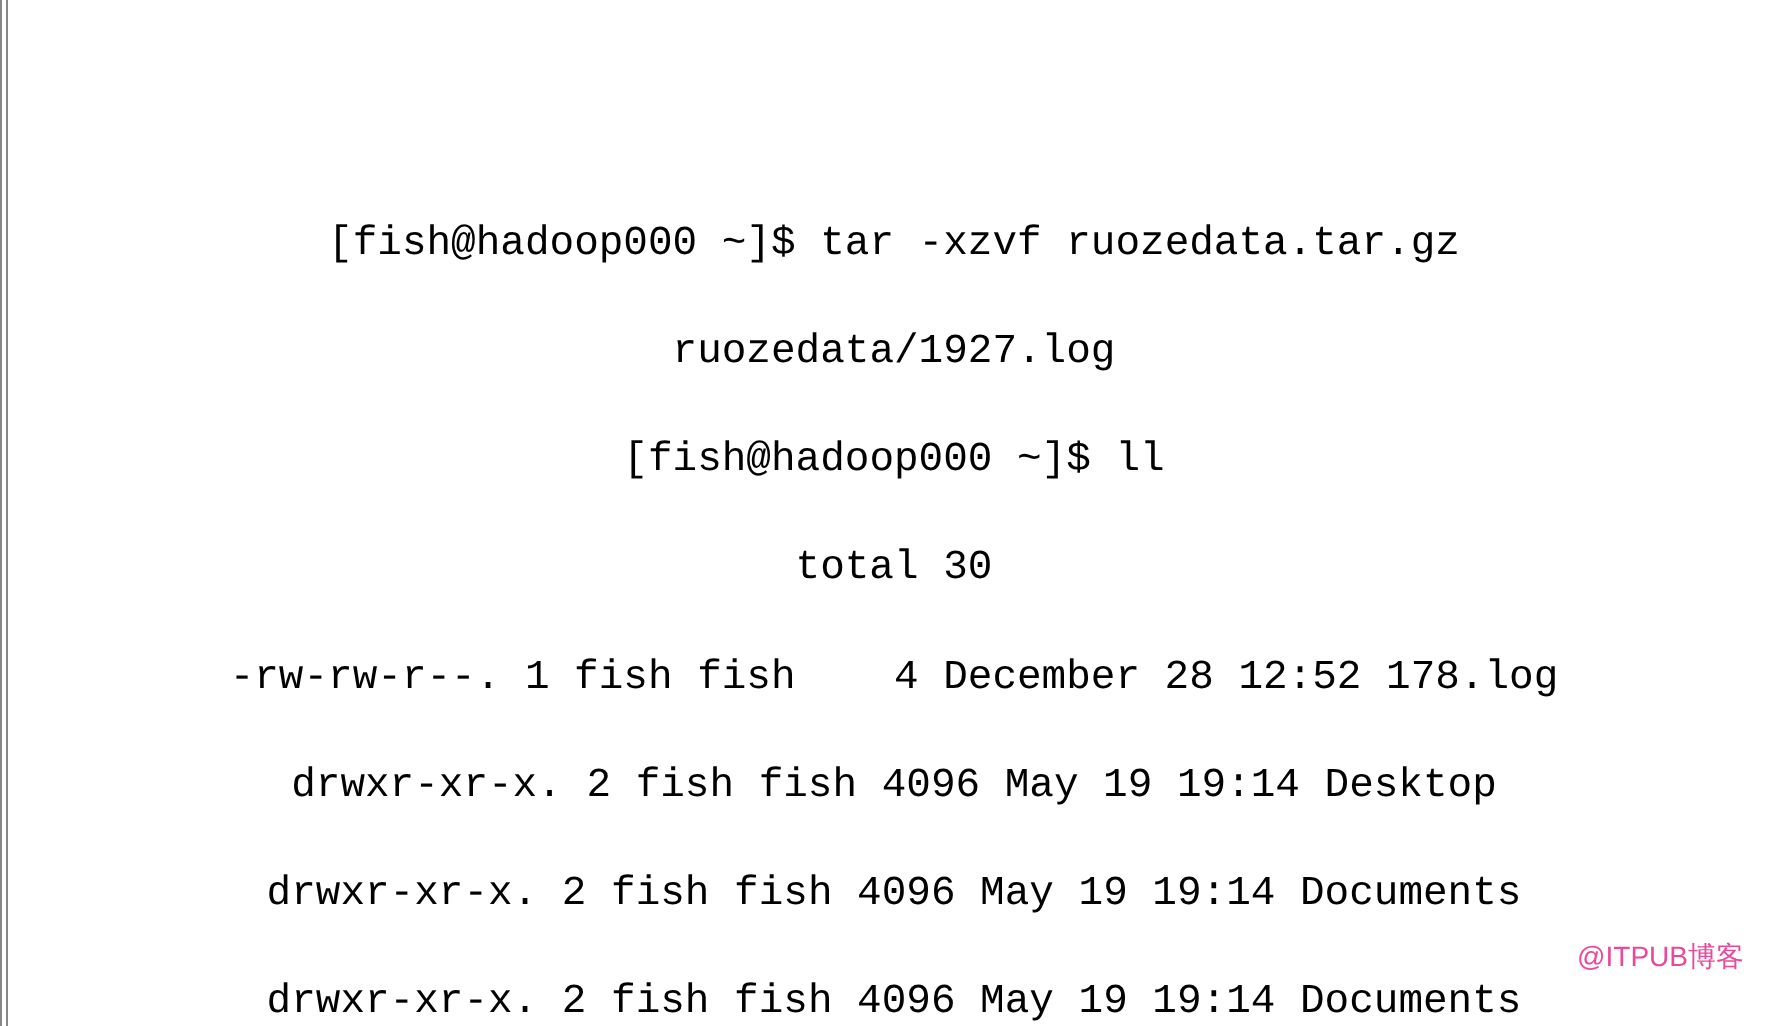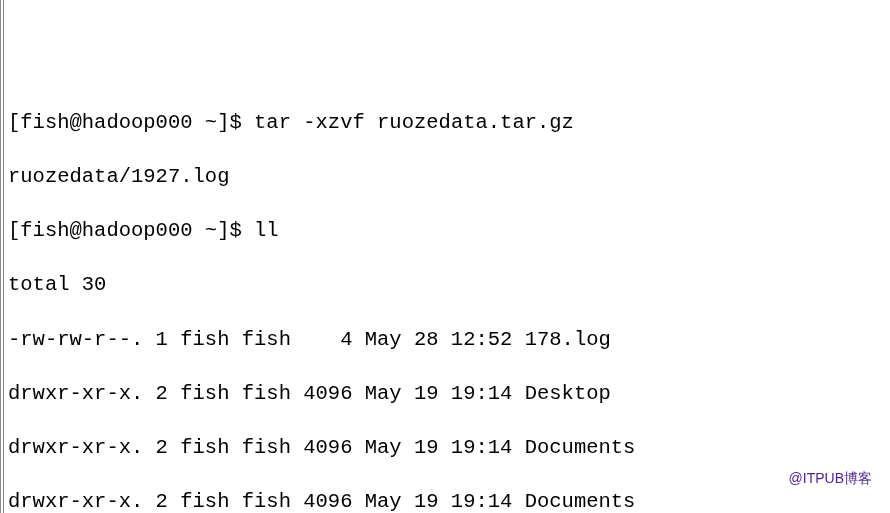--- a/index.html
+++ b/index.html
@@ -1,18 +1,19 @@
 <!DOCTYPE html>
 <html><head>
   <meta charset="utf-8">
   <style>
     * {
       margin: 0;
       padding: 0;
       box-sizing: border-box;
+      text-align: center;
     }
     body {
       background: #ffffff;
       font-family: 'Courier New', 'Consolas', monospace;
       font-size: 20.5px;
       font-weight: normal;
       color: #000000;
       line-height: 1.32;
       white-space: pre;
       padding: 1px 4px;
@@ -28,39 +29,39 @@
     .prompt {
       color: #000;
     }
     .cmd {
       color: #000;
     }
     .watermark {
       position: absolute;
       bottom: 26px;
       right: 18px;
-      color: #4c1d95;
+      color: #ec4899;
       font-family: "Microsoft YaHei", Arial, sans-serif;
       font-size: 14px;
       pointer-events: none;
     }
     .bold {
       font-weight: normal;
     }
   </style>
 </head>
 <body>
 
 
 
 <span class="line"><span class="prompt">[fish@hadoop000 ~]$ </span><span class="cmd">tar -xzvf ruozedata.tar.gz</span></span>
 <span class="line">ruozedata/1927.log</span>
 <span class="line"><span class="prompt">[fish@hadoop000 ~]$ </span><span class="cmd">ll</span></span>
 <span class="line">total 30</span>
-<span class="line"><span>-rw-rw-r--. 1 fish fish    4 May 28 12:52 </span><span>178.log</span></span>
+<span class="line"><span>-rw-rw-r--. 1 fish fish    4 December 28 12:52 </span><span>178.log</span></span>
 <span class="line"><span>drwxr-xr-x. 2 fish fish 4096 May 19 19:14 </span><span class="bold">Desktop</span></span>
 <span class="line"><span>drwxr-xr-x. 2 fish fish 4096 May 19 19:14 </span><span class="bold">Documents</span></span>
 <span class="line"><span>drwxr-xr-x. 2 fish fish 4096 May 19 19:14 </span><span class="bold">Documents</span></span>
 
 
 
 
 
 
 

